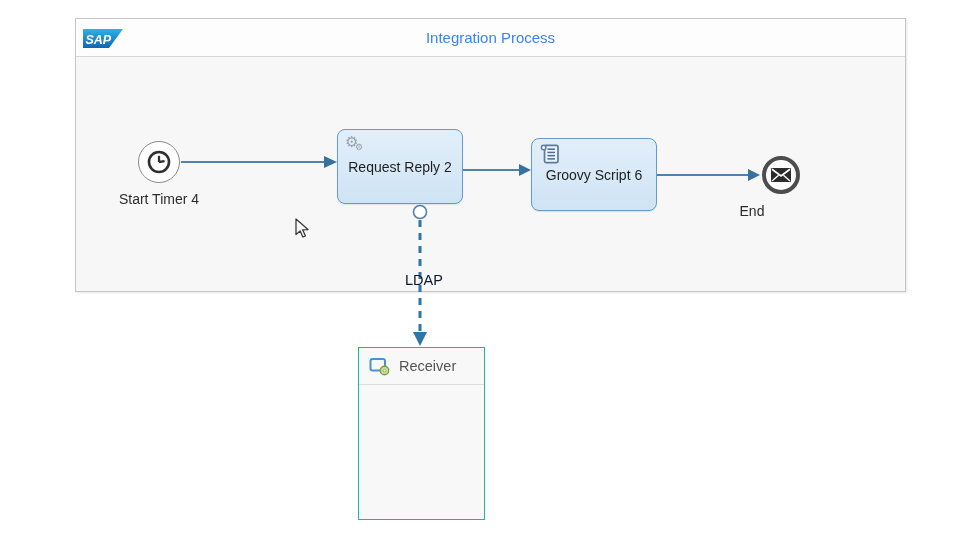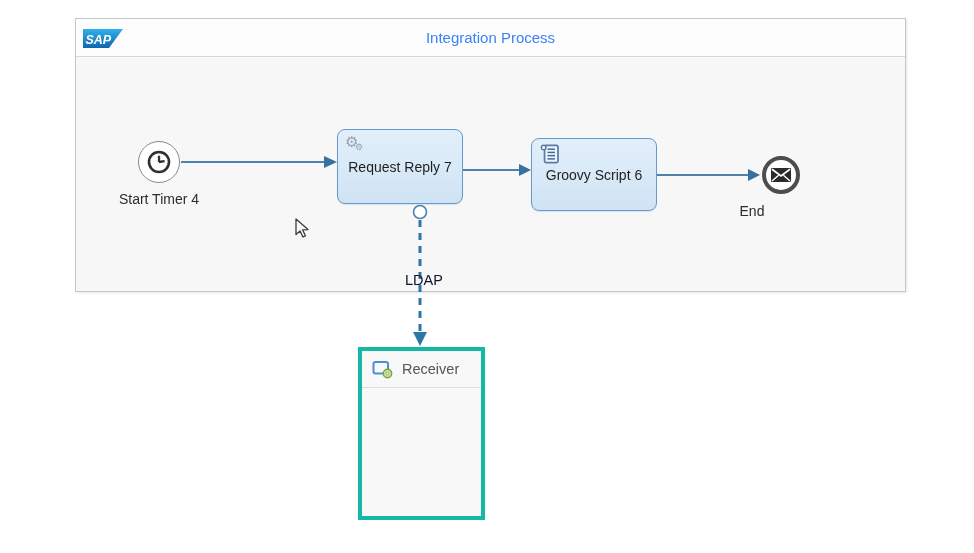--- a/index.html
+++ b/index.html
@@ -55,21 +55,21 @@
   .node-label {
     position:absolute; text-align:center; font-size:14px; color:#2b2b2b; z-index:3;
   }
   .start-label { left:109px; top:191px; width:100px; }
   .end-label   { left:712px; top:203px; width:80px;  }
   .ldap-label  { left:392px; top:272px; width:64px; font-size:14.5px; color:#0f172a; z-index:4; }
 
   
   .receiver-box {
     position:absolute; left:358px; top:347px; width:127px; height:173px;
-    background:#f8f8f8; border:4px solid #14b8a6; z-index:3;
+    background:#f8f8f8; border:1px solid #14b8a6; z-index:3;
   }
   .receiver-header {
     display:flex; align-items:center; height:37px; padding-left:10px; gap:9px;
     border-bottom:1px solid #dedede;
   }
   .receiver-label { font-size:14.5px; color:#555; }
 
   .cursor { position:absolute; left:293px; top:217px; z-index:10; }
 </style>
 </head>
@@ -124,21 +124,21 @@
       <line x1="13" y1="13" x2="18.6" y2="12.2" stroke="#2f2f2f" stroke-width="2.3"></line>
     </svg>
   </div>
   <div class="node-label start-label">Start Timer 4</div>
 
   <div class="task-box request-reply">
     <div class="task-icon">
       <span class="gear-glyph-big">⚙</span>
       <span class="gear-glyph-small">⚙</span>
     </div>
-    <span>Request Reply 7</span>
+    <span>Request Reply 2</span>
   </div>
 
   <div class="task-box groovy-script">
     <svg class="task-icon" width="26" height="26" viewBox="0 0 26 26">
       <rect x="7" y="4" width="12.5" height="16" rx="1.5" fill="#eef4fb" stroke="#5b7aa6" stroke-width="1.6"></rect>
       <circle cx="6.2" cy="6" r="2.1" fill="#ffffff" stroke="#5b7aa6" stroke-width="1.4"></circle>
       <line x1="9.7" y1="7.6" x2="16.7" y2="7.6" stroke="#4a6a96" stroke-width="1.4"></line>
       <line x1="9.7" y1="10.6" x2="16.7" y2="10.6" stroke="#4a6a96" stroke-width="1.4"></line>
       <line x1="9.7" y1="13.6" x2="16.7" y2="13.6" stroke="#4a6a96" stroke-width="1.4"></line>
       <line x1="9.7" y1="16.6" x2="16.7" y2="16.6" stroke="#4a6a96" stroke-width="1.4"></line>

